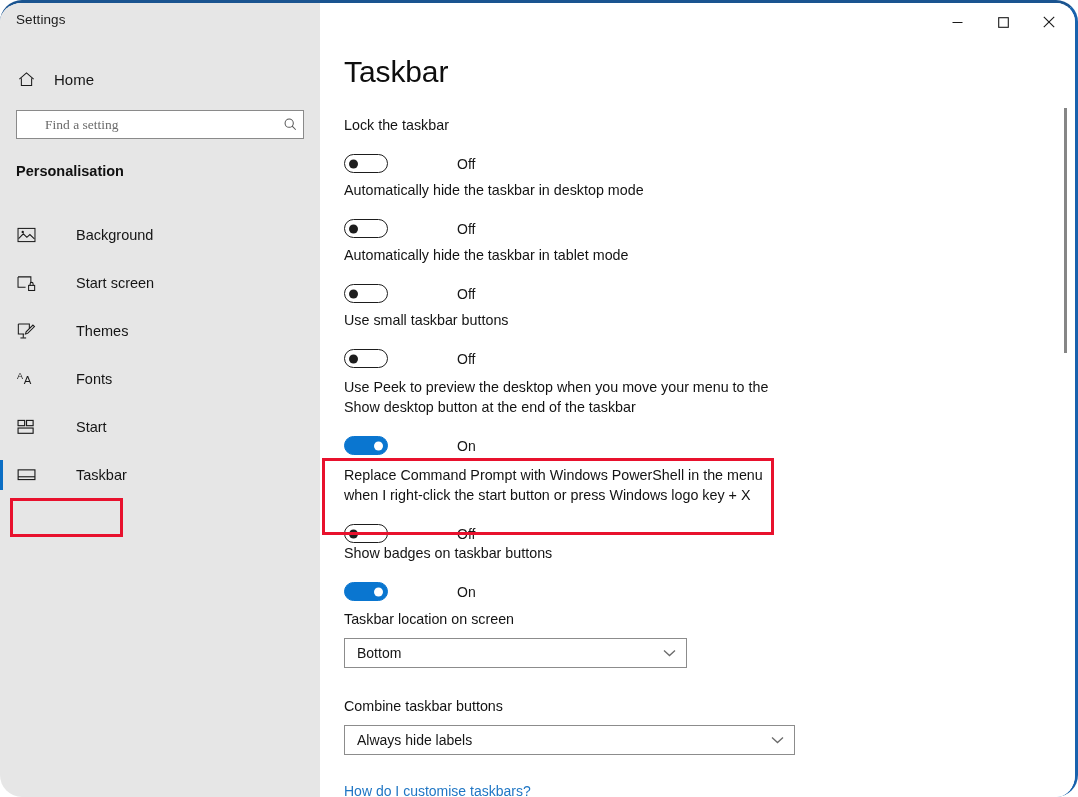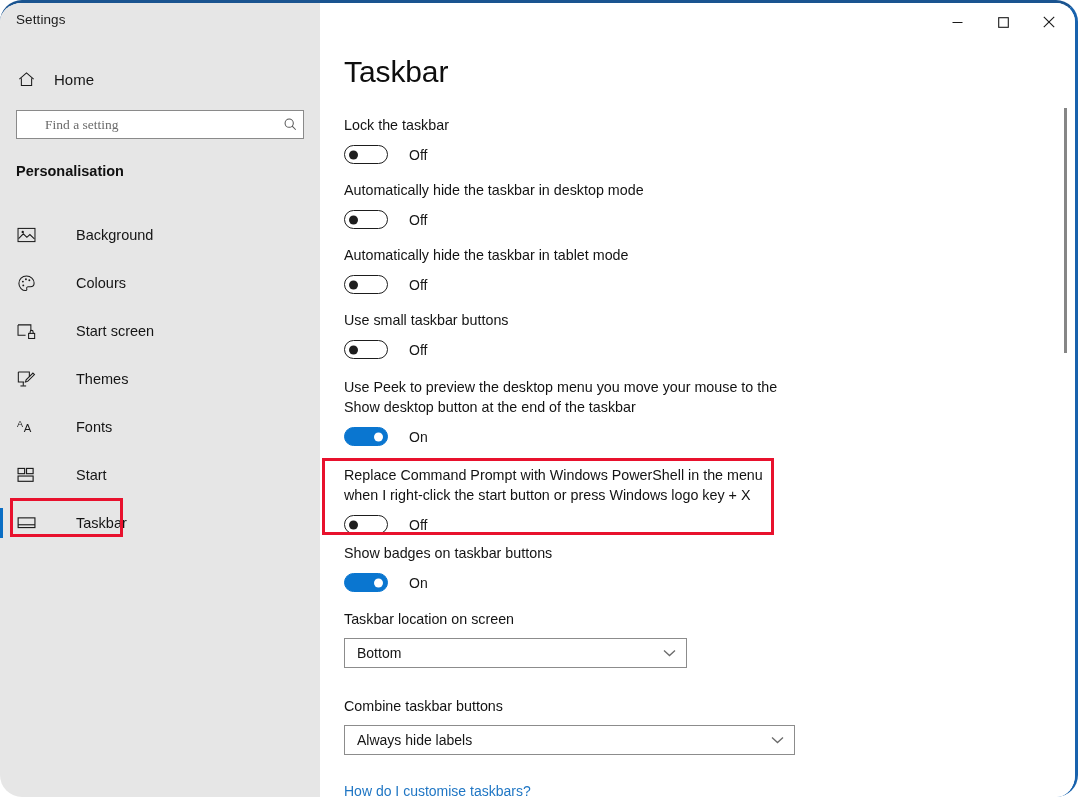--- a/index.html
+++ b/index.html
@@ -99,21 +99,21 @@
     font-size: 30px; color: #0e0e0e;
     letter-spacing: -.1px;
   }
 
   .setting-label {
     font-size: 14.3px; color: #131313;
     line-height: 20px;
   }
 
   
-  .toggle-row { display: flex; align-items: center; margin-top: 10px; }
+  .toggle-row { display: flex; align-items: center; margin-top: 19px; gap: 48px; }
   .switch {
     width: 44px; height: 19px; border-radius: 10px;
     position: relative; flex: 0 0 auto;
   }
   .switch.off {
     background: #ffffff;
     border: 1.6px solid #1d1d1d;
   }
   .switch.off .knob {
     position: absolute; left: 4px; top: 50%;
@@ -218,32 +218,20 @@
         <span class="nav-ico">
           <svg width="19" height="16" viewBox="0 0 20 17">
             <rect x="1" y="1.5" width="18" height="14" fill="none" stroke="#1a1a1a" stroke-width="1.1"></rect>
             <path d="M1.6 12.4 L6.6 7.2 L10.4 11 L13.6 8 L18.4 12.6" fill="none" stroke="#1a1a1a" stroke-width="1.1"></path>
             <circle cx="6" cy="5.2" r="1.25" fill="#1a1a1a"></circle>
           </svg>
         </span>
         <span class="nav-label">Background</span>
       </div>
 
-      <div class="nav-item">
-        <span class="nav-ico">
-          <svg width="19" height="19" viewBox="0 0 20 20">
-            <path d="M10 2.2 C5.4 2.2 2 5.6 2 10 C2 14.2 5.6 17.4 9 17.4 C10.6 17.4 10.4 16 10.2 15.2 C10 14.2 10.6 13.4 11.8 13.4 L14 13.4 C16.2 13.4 18 11.8 18 9.4 C18 5.4 14.4 2.2 10 2.2 Z" fill="none" stroke="#1a1a1a" stroke-width="1.1"></path>
-            <circle cx="6.2" cy="8" r="1" fill="#1a1a1a"></circle>
-            <circle cx="9.4" cy="5.6" r="1" fill="#1a1a1a"></circle>
-            <circle cx="13" cy="6.6" r="1" fill="#1a1a1a"></circle>
-            <circle cx="6.6" cy="12" r="1" fill="#1a1a1a"></circle>
-          </svg>
-        </span>
-        <span class="nav-label">Colours</span>
-      </div>
 
       <div class="nav-item">
         <span class="nav-ico">
           <svg width="20" height="17" viewBox="0 0 21 18">
             <path d="M1 2 L14.6 2 L14.6 8.4 M1 2 L1 13 L9 13" fill="none" stroke="#1a1a1a" stroke-width="1.1"></path>
             <rect x="12.2" y="11" width="6.4" height="5.4" fill="none" stroke="#1a1a1a" stroke-width="1.1"></rect>
             <path d="M13.8 11 L13.8 9.4 A1.6 1.6 0 0 1 17 9.4 L17 11" fill="none" stroke="#1a1a1a" stroke-width="1.1"></path>
           </svg>
         </span>
         <span class="nav-label">Start screen</span>
@@ -354,21 +342,21 @@
       <div class="setting-label">Use small taskbar buttons</div>
       <div class="toggle-row">
         <div class="switch off">
             <span class="knob"></span>
           </div>
         <span class="switch-state">Off</span>
       </div>
     </div>
 
     <div class="block" style="top:374px; width:435px;">
-      <div class="setting-label">Use Peek to preview the desktop menu you move your mouse to the Show desktop button at the end of the taskbar</div>
+      <div class="setting-label">Use Peek to preview the desktop when you move your menu to the Show desktop button at the end of the taskbar</div>
       <div class="toggle-row">
         <div class="switch on">
             <span class="knob"></span>
           </div>
         <span class="switch-state">On</span>
       </div>
     </div>
 
     <div class="block" style="top:462px; width:430px;">
       <div class="setting-label">Replace Command Prompt with Windows PowerShell in the menu when I right-click the start button or press Windows logo key + X</div>

